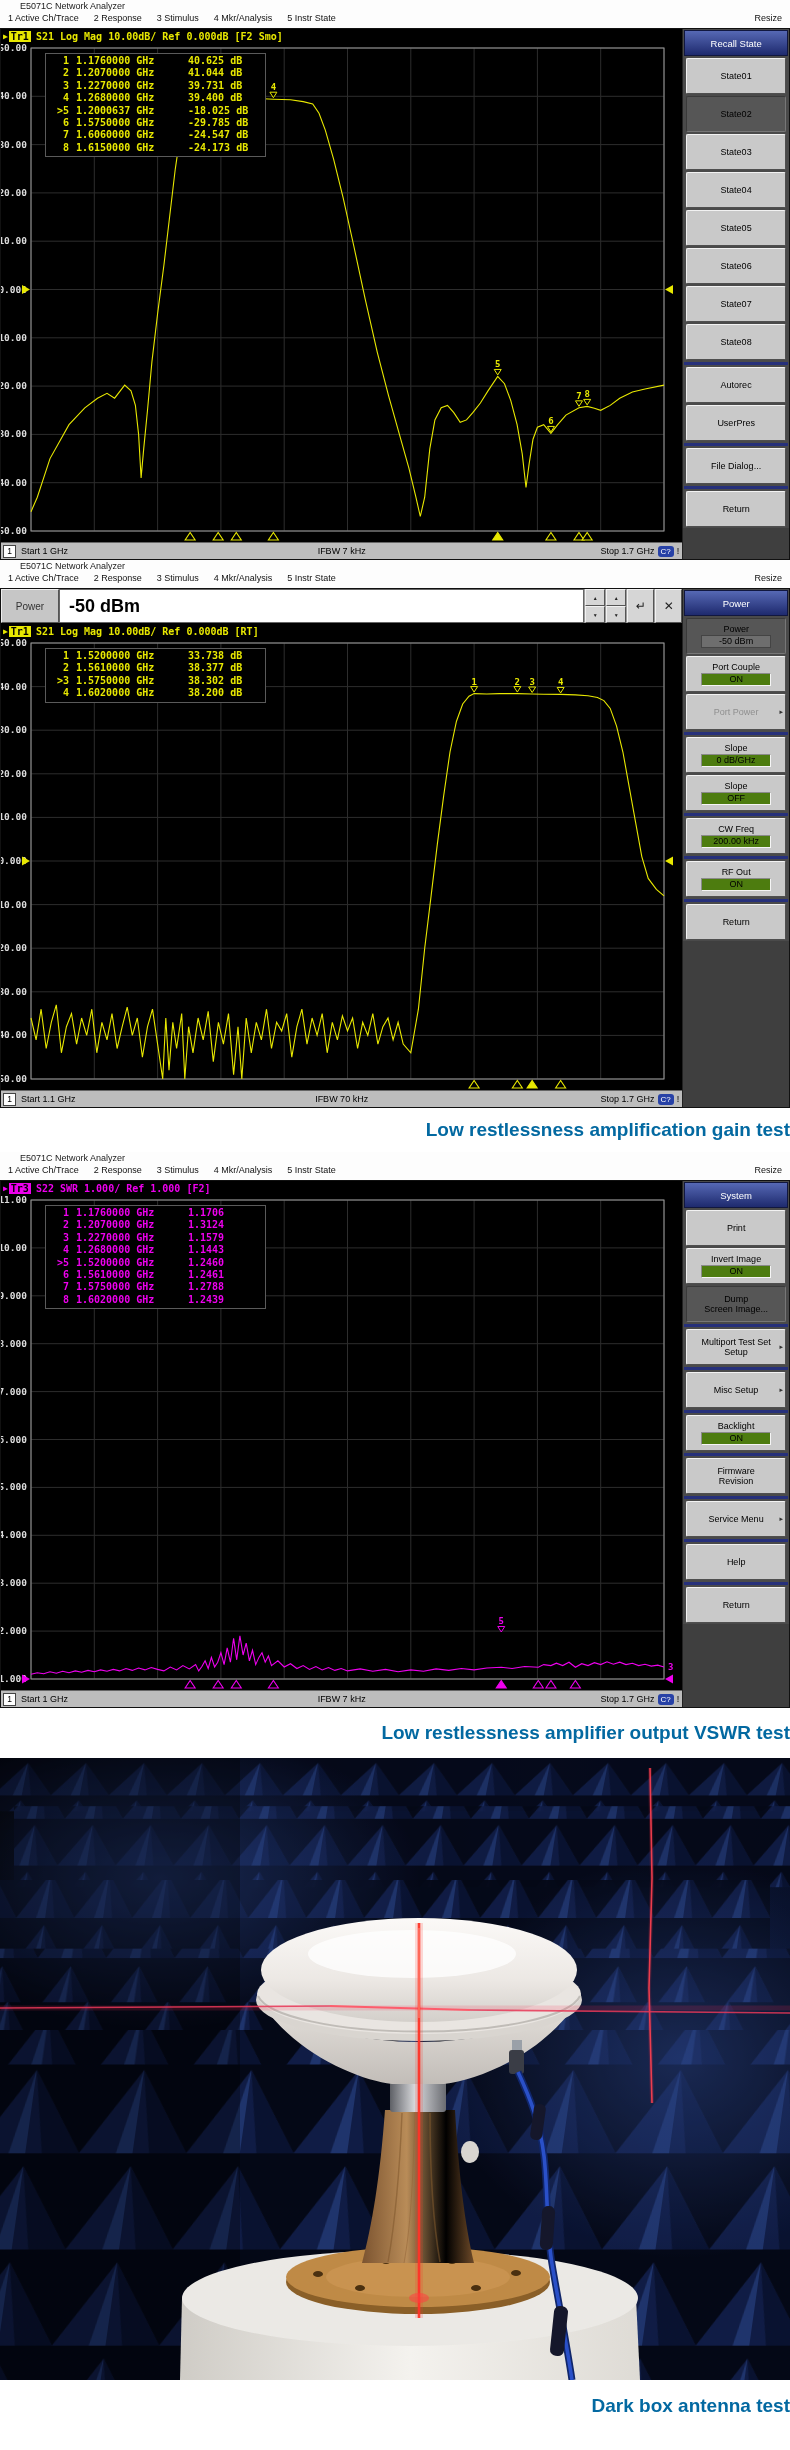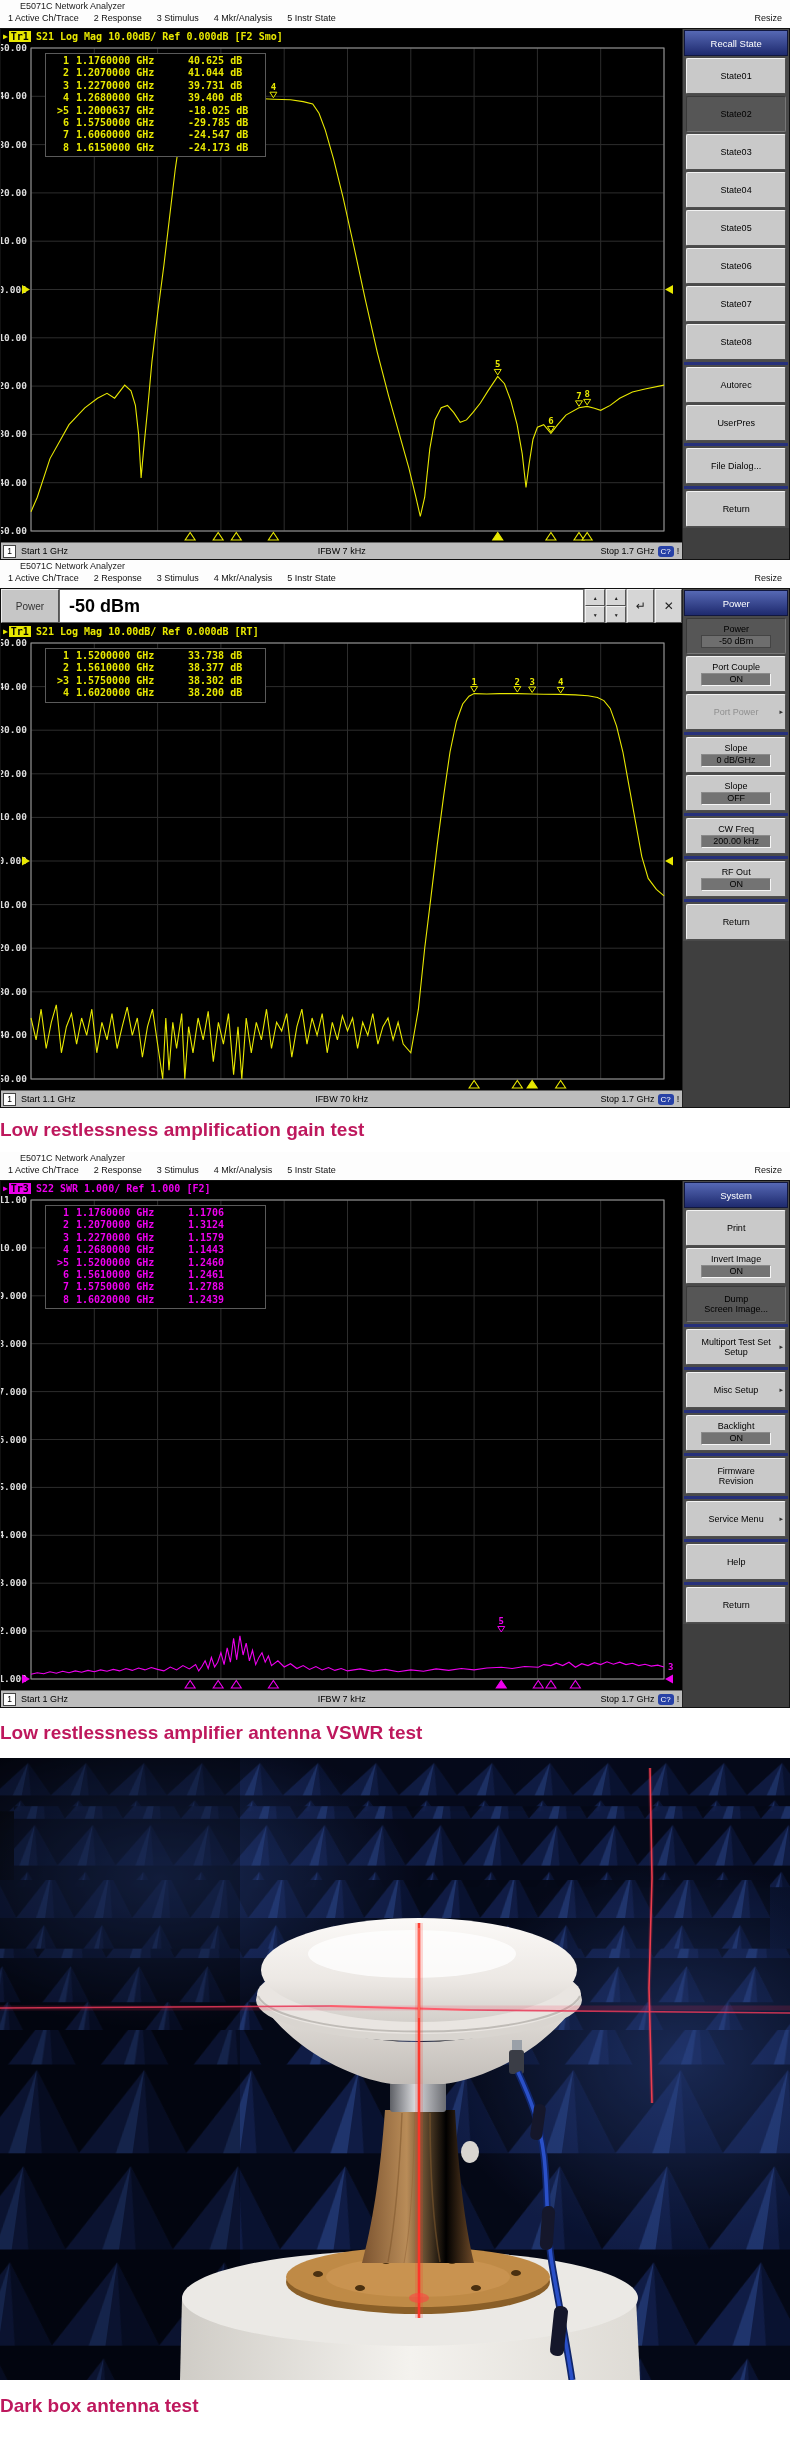--- a/index.html
+++ b/index.html
@@ -46,21 +46,21 @@
 
   
   .sidemenu{width:106px;background:#4a4a4a;display:flex;flex-direction:column;border-left:1px solid #222;}
   .sm-header{height:24px;margin:1px;background:linear-gradient(#5668b4,#1e2a6e);color:#fff;font-size:9.5px;
     display:flex;align-items:center;justify-content:center;border:1px solid #11173f;}
   .smbtn{margin:1px 3px;background:#c9c9c9;border-top:1px solid #f2f2f2;border-left:1px solid #f2f2f2;
     border-right:1px solid #4f4f4f;border-bottom:1px solid #4f4f4f;border-radius:2px;color:#000;
     font-size:9px;display:flex;flex-direction:column;align-items:center;justify-content:center;
     min-height:34px;position:relative;text-align:center;cursor:default;}
   .smbtn .l1{white-space:pre-line;line-height:10.5px;}
-  .smbtn .l2{margin-top:1px;background:#737373;border:1px solid #8a8a8a;border-bottom-color:#f5f5f5;border-right-color:#f5f5f5;
+  .smbtn .l2{margin-top:1px;background:#4d7c0f;border:1px solid #8a8a8a;border-bottom-color:#f5f5f5;border-right-color:#f5f5f5;
     padding:0 6px;min-width:56px;line-height:11px;}
   .smbtn.active{background:#565656;border-top-color:#3a3a3a;border-left-color:#3a3a3a;border-right-color:#777;border-bottom-color:#777;}
   .smbtn.active .l2{background:#6e6e6e;border-color:#444;}
   .smbtn.disabled{color:#8f8f8f;}
   .smbtn .arr{position:absolute;right:2px;top:50%;transform:translateY(-50%);font-size:7px;color:#333;}
   .smsep{height:3px;background:#26307a;margin:1px 1px;}
   .sm-filler{flex:1;background:#3f3f3f;}
 
   
   .power-row{display:flex;height:34px;background:#9d9d9d;border-bottom:1px solid #000;}
@@ -68,21 +68,21 @@
     font-size:10px;color:#333;display:flex;align-items:center;justify-content:center;}
   .p-field{flex:1;background:#fff;border:1px solid #666;display:flex;align-items:center;
     font-size:18px;font-weight:bold;color:#000;padding-left:9px;}
   .p-spin{width:20px;display:flex;flex-direction:column;margin-left:1px;}
   .p-spin div{flex:1;background:#d6d6d6;border:1px solid #f2f2f2;border-right-color:#555;border-bottom-color:#555;
     font-size:5px;display:flex;align-items:center;justify-content:center;color:#222;}
   .p-enter,.p-close{width:25px;background:#d6d6d6;border:1px solid #f2f2f2;border-right-color:#555;border-bottom-color:#555;
     display:flex;align-items:center;justify-content:center;font-size:12px;color:#222;margin-left:1px;}
 
   
-  .caption{width:790px;text-align:left;color:#be185d;font-size:19px;font-weight:600;
+  .caption{width:790px;text-align:right;color:#0369a1;font-size:19px;font-weight:600;
     font-family:"Liberation Sans",sans-serif;background:#fff;}
   .cap1{height:44px;line-height:44px;}
   .cap2{height:50px;line-height:50px;}
   .cap3{height:78px;line-height:52px;}
 
   
   .photo{width:790px;height:622px;display:block;background:#05070f;}
 </style>
 </head>
 <body>
@@ -586,21 +586,21 @@
           </div>
           <div class="smsep"></div>
           <div class="smbtn">
             <span class="l1">Return</span>
           </div>
           <div class="sm-filler"></div>
         </div>
     </div>
   </section>
 
-  <div class="caption cap2">Low restlessness amplifier antenna VSWR test</div>
+  <div class="caption cap2">Low restlessness amplifier output VSWR test</div>
 
   <svg class="photo" viewBox="0 0 790 622" xmlns="http://www.w3.org/2000/svg">
     <defs>
       <linearGradient id="bgfade" x1="0" y1="0" x2="1" y2="0">
         <stop offset="0" stop-color="#03040a"></stop>
           <stop offset="0.35" stop-color="#0a1330"></stop>
         <stop offset="0.7" stop-color="#101d48"></stop>
           <stop offset="1" stop-color="#0a1434"></stop>
       </linearGradient>
       <pattern id="pyr" width="58" height="52" patternUnits="userSpaceOnUse" patternTransform="skewX(-8)">

